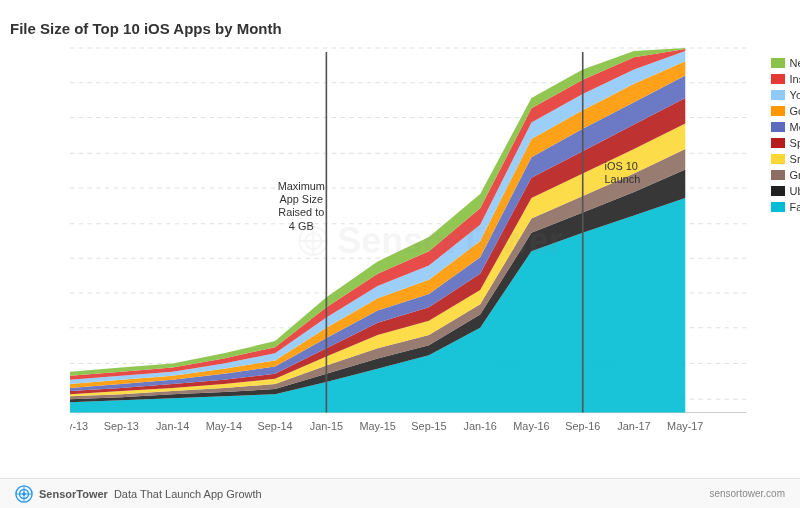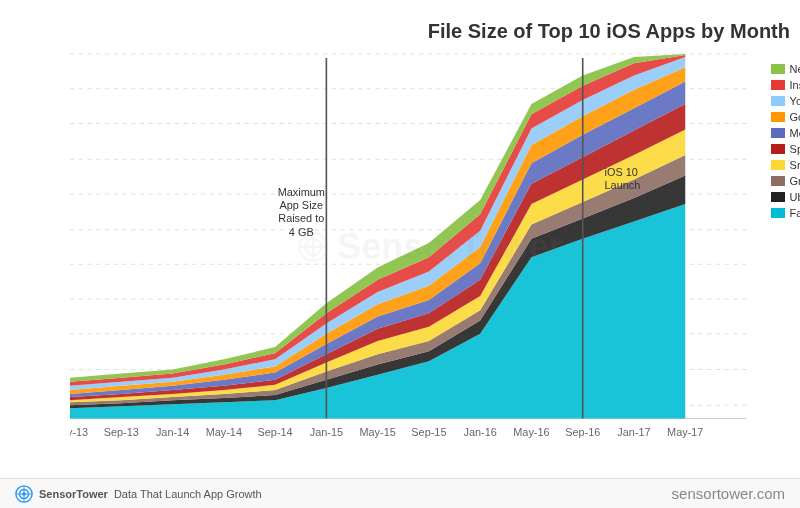--- a/index.html
+++ b/index.html
@@ -10,22 +10,22 @@
       font-family: 'Arial', sans-serif;
       overflow: hidden;
     }
     .chart-container {
       width: 800px;
       height: 508px;
       position: relative;
       padding: 20px 10px 60px 70px;
     }
     .chart-title {
-      text-align: right;
-      font-size: 20px;
+      text-align: left;
+      font-size: 15px;
       font-weight: bold;
       color: #333;
       margin-bottom: 10px;
       margin-left: -60px;
     }
     .chart-area {
       position: relative;
       width: 100%;
       height: calc(100% - 40px);
     }
@@ -72,21 +72,21 @@
       align-items: center;
       gap: 6px;
       font-size: 11px;
       color: #555;
     }
     .footer-logo-icon {
       width: 18px;
       height: 18px;
     }
     .footer-right {
-      font-size: 15px;
+      font-size: 10px;
       color: #888;
     }
     .watermark {
       position: absolute;
       top: 50%;
       left: 50%;
       transform: translate(-50%, -50%);
       opacity: 0.08;
       font-size: 36px;
       font-weight: bold;

